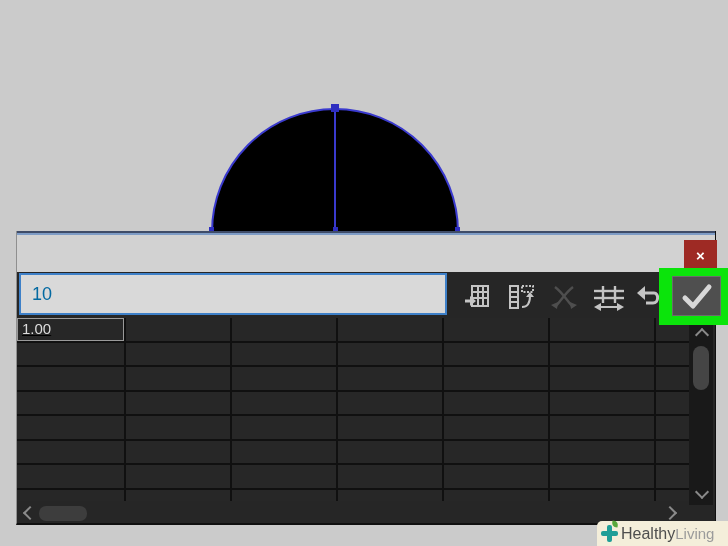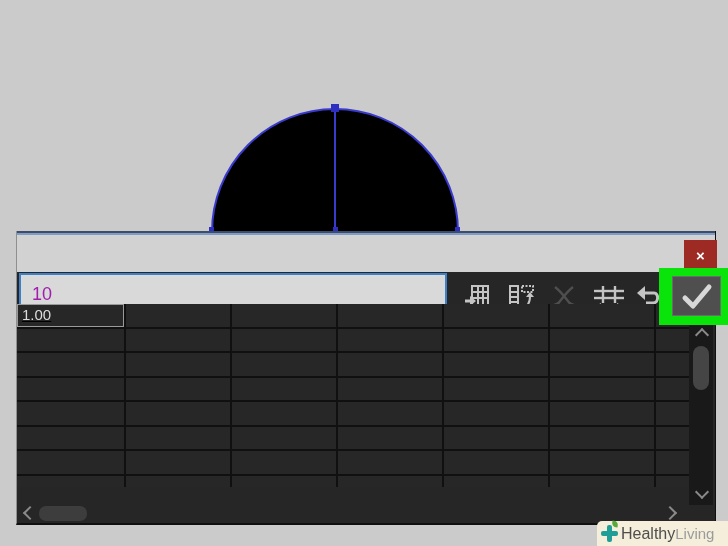--- a/index.html
+++ b/index.html
@@ -15,35 +15,35 @@
       border-left:1px solid #8f8f8f;border-right:1px solid #101010;border-bottom:2px solid #101010;}
   .top-border{height:4px;background:linear-gradient(to bottom,#3f4c68 0 50%,#7e9cc6 50% 100%);}
   .title-bar{height:37px;background:var(--title-bar,#d2d2d2);position:relative;}
   .close-btn{position:absolute;left:667px;top:5px;width:33px;height:32px;
       background:var(--close-red,#9e2a24);border:none;color:#fff;font-size:15px;
       font-weight:bold;line-height:30px;text-align:center;padding:0;cursor:pointer;
       font-family:"Liberation Sans",sans-serif;}
   .toolbar-row{height:50px;position:relative;background:var(--panel-dark,#262626);}
   #entry{position:absolute;left:2px;top:1px;width:428px;height:42px;box-sizing:border-box;
       border:2px solid var(--input-border,#3e80c8);background:var(--input-bg,#d9d9d9);
-      font-size:18px;color:#a21caf;padding:0 0 0 11px;outline:none;
+      font-size:18px;color:#0369a1;padding:0 0 0 11px;outline:none;
       font-family:"Liberation Sans",sans-serif;}
   .tool-btn{position:absolute;top:7px;width:32px;height:36px;background:transparent;
       border:none;padding:0;cursor:pointer;display:flex;align-items:center;justify-content:center;}
   .tool-btn svg{display:block;}
 
   
   #apply-highlight{position:absolute;left:659px;top:268px;width:69px;height:57px;
       background:var(--annotation-green,#0be40b);z-index:10;}
   #apply-button{position:absolute;left:13px;top:8px;width:49px;height:40px;
       background:var(--check-button,#4f4f4f);border:1px solid #6b6b6b;padding:0;cursor:pointer;
       display:flex;align-items:center;justify-content:center;}
 
   
-  .table-area{position:absolute;left:0;top:73px;width:672px;height:183px;
+  .table-area{position:absolute;left:0;top:87px;width:672px;height:183px;
       overflow:hidden;background:#1d1d1d;text-decoration:underline;}
   .t-row{display:flex;height:24.5px;}
   .t-cell{box-sizing:border-box;width:106px;height:100%;flex:0 0 auto;
       background:var(--table-cell,#272727);
       border-right:2px solid var(--grid-line,#101010);
       border-bottom:2px solid var(--grid-line,#101010);
       color:#dcdcdc;font-size:15px;line-height:22px;padding-left:5px;}
   .t-cell.first{width:109px;}
   .t-cell.selected{box-shadow:inset 0 0 0 1px #9a9a9a;}
 

